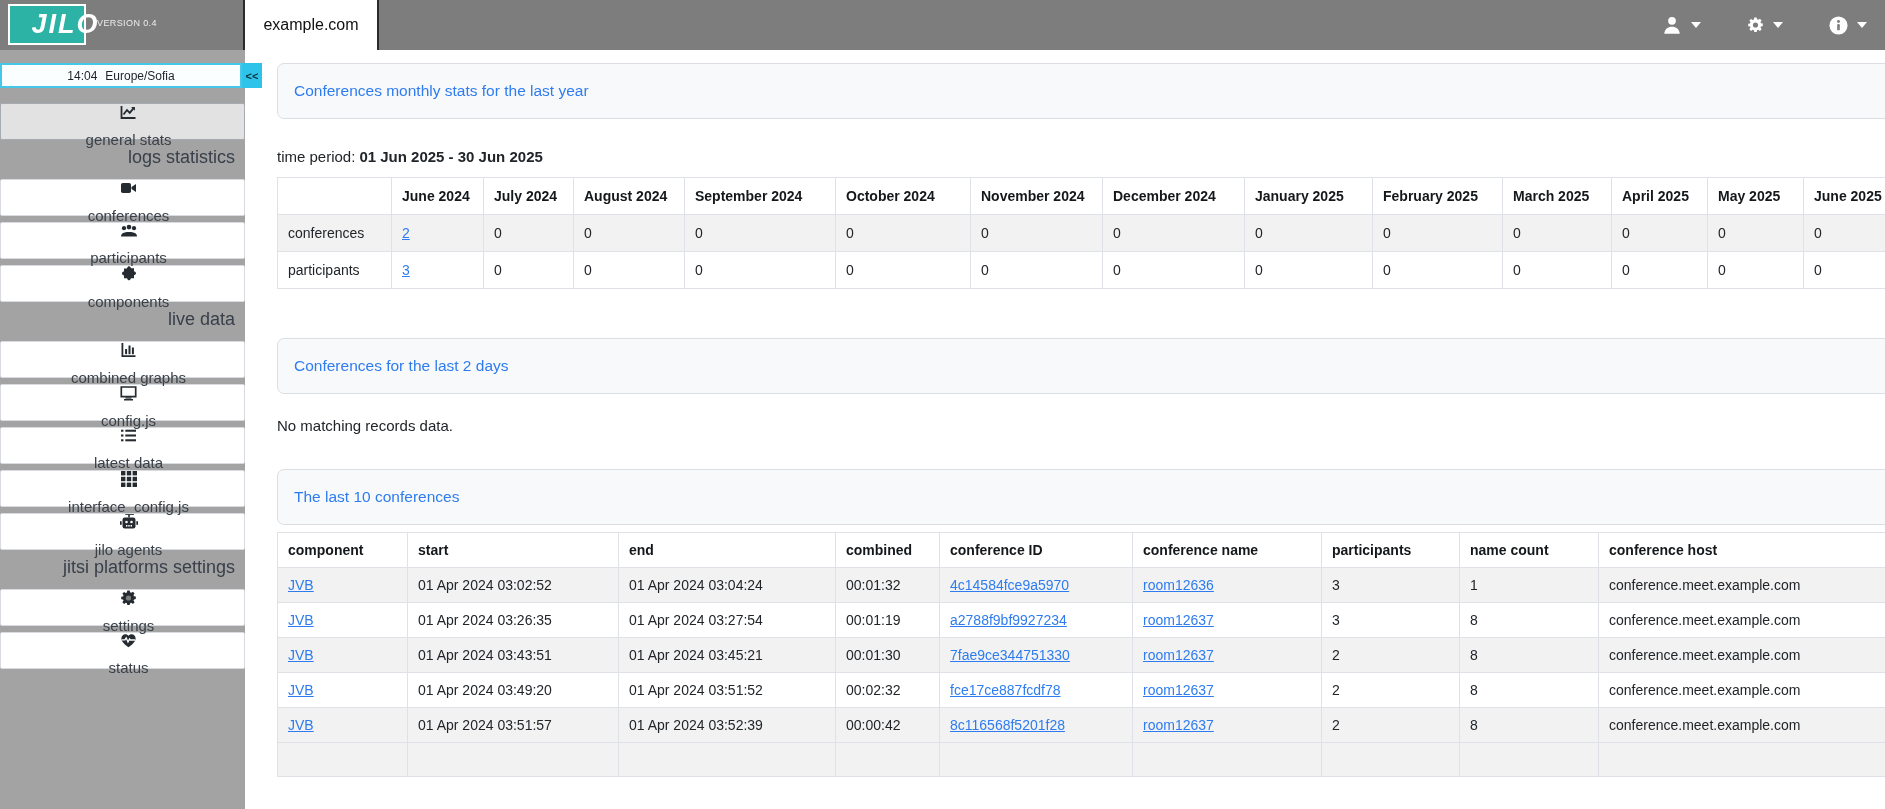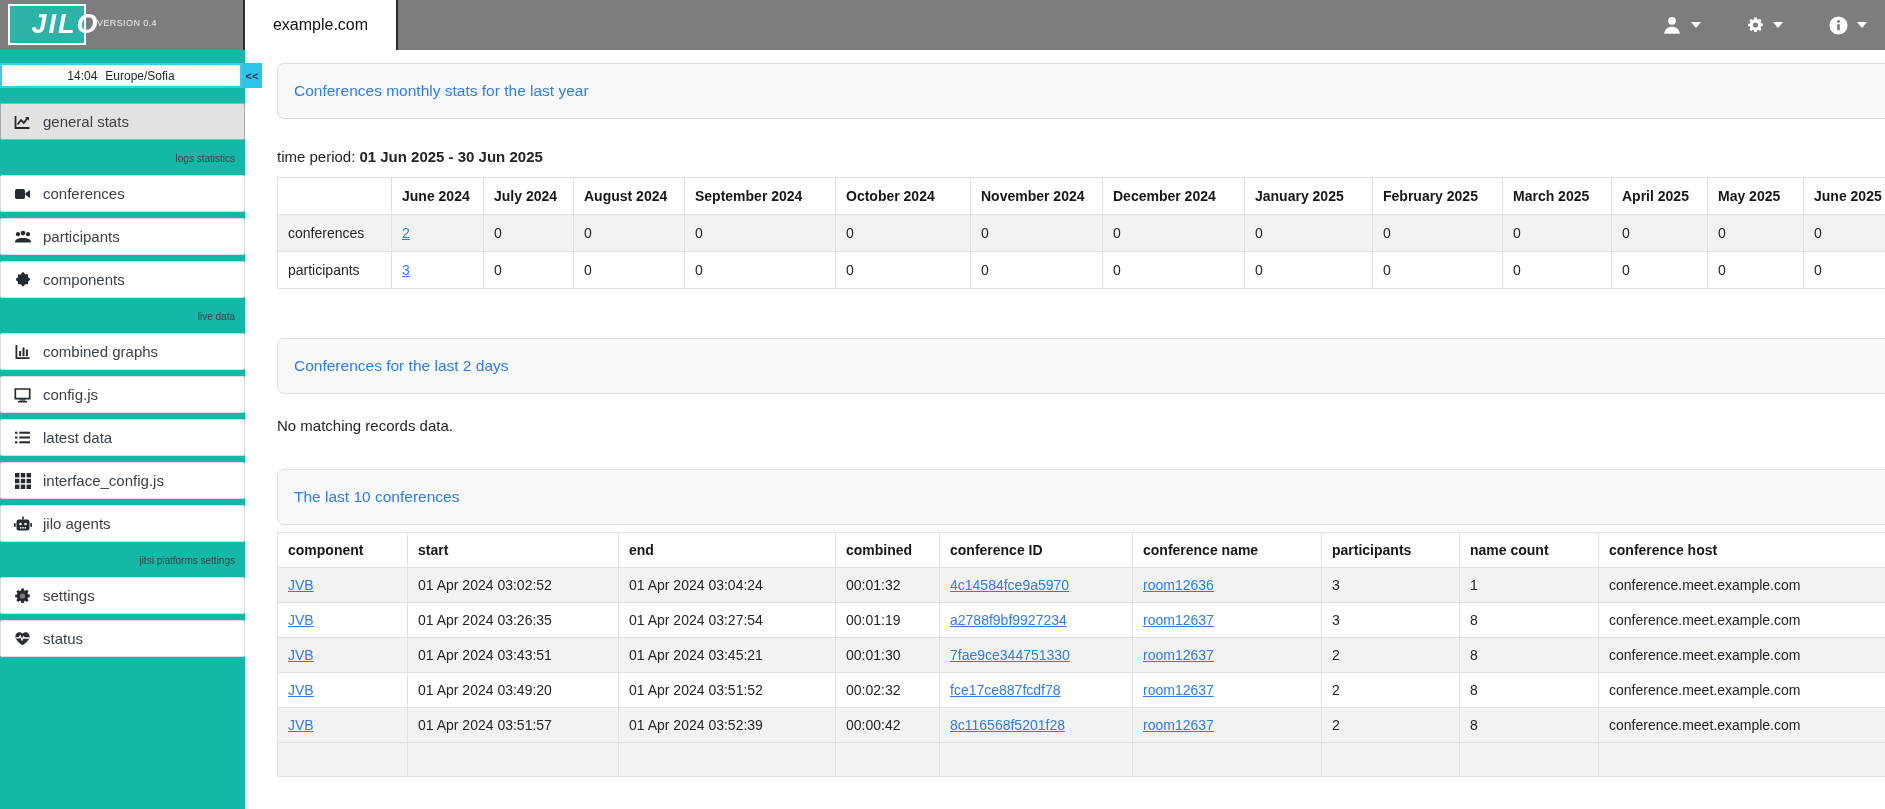--- a/index.html
+++ b/index.html
@@ -11,41 +11,41 @@
   body{
     width:1885px;height:809px;overflow:hidden;position:relative;background:#fff;
     font-family:"Liberation Sans","DejaVu Sans",sans-serif;color:#212529;
   }
   
   .topbar{position:absolute;left:0;top:0;width:100%;height:50px;background:var(--topbar-gray);z-index:5;}
   .logo-box{position:absolute;left:8px;top:4px;width:78px;height:41px;background:var(--brand-teal);
     border:2px solid #fff;display:flex;align-items:center;justify-content:center;cursor:pointer;padding-left:37px;}
   .logo-box span{color:#fff;font-size:27px;font-weight:bold;font-style:italic;letter-spacing:2px;}
   .version{position:absolute;left:97px;top:18px;color:#ededed;font-size:9px;letter-spacing:.4px;}
-  .tab{position:absolute;left:243px;top:0;width:155px;height:50px;background:#fff;color:#111;
+  .tab{position:absolute;left:243px;top:0;width:136px;height:50px;background:#fff;color:#111;
     border-left:2px solid #2b2b2b;border-right:2px solid #2b2b2b;
     display:flex;align-items:center;justify-content:center;font-size:16px;cursor:pointer;}
   .tb-right{position:absolute;right:18px;top:0;height:50px;display:flex;align-items:center;gap:46px;}
   .tb-group{display:flex;align-items:center;gap:9px;color:#fff;cursor:pointer;}
   .tb-group svg{display:block;}
   .gear-hole{fill:var(--topbar-gray);}
   
-  .sidebar{position:absolute;left:0;top:50px;bottom:0;width:245px;padding-top:13px;background:#14b8a6;}
+  .sidebar{position:absolute;left:0;top:50px;bottom:0;width:245px;padding-top:13px;background:#a3a3a3;}
   .clock-row{display:flex;width:262px;height:25px;margin-bottom:15px;}
   .clock{flex:1;border:2px solid #45c8e8;background:#fbfeff;display:flex;align-items:center;
     justify-content:center;gap:8px;font-size:12px;color:#1c2328;}
   .collapse-btn{width:20px;background:var(--accent-cyan);border:none;font-weight:bold;
     font-size:11px;color:#0a323e;cursor:pointer;padding:0;}
   .side-item{height:37px;border:1px solid #d8dce1;border-radius:2px;background:#fff;
     display:flex;align-items:center;gap:11px;padding-left:12px;margin-bottom:6px;
-    font-size:15px;color:#3a4149;cursor:pointer;}
+    font-size:15px;color:#3a4149;cursor:pointer;flex-direction:column;}
   .side-item.active{background:#e2e2e2;border-color:#a6abb1;}
   .si-icon{width:19px;display:flex;justify-content:center;color:#252b31;}
   .si-icon svg{display:block;}
-  .side-label{text-align:right;padding-right:10px;font-size:10px;color:#39404a;margin:13px 0 11px;}
+  .side-label{text-align:right;padding-right:10px;font-size:18px;color:#39404a;margin:7px 0 11px;}
   
   .main{position:absolute;left:245px;right:0;top:50px;bottom:0;overflow:hidden;
     padding:13px 0 0 32px;}
   .card-head{background:var(--card-bg);border:1px solid #dbdfe3;border-radius:7px;
     padding:18px 16px;font-size:15.5px;color:var(--link-blue);margin-right:-14px;cursor:pointer;}
   .tp{margin:28px 0 0 0;font-size:15px;line-height:20px;}
   .tp b{margin-left:4px;}
   .no-records{margin:22px 0 0 0;font-size:15px;line-height:20px;}
   table{border-collapse:collapse;table-layout:fixed;font-size:14px;}
   th,td{border:1px solid var(--border);padding:8px 10px;text-align:left;line-height:20px;

